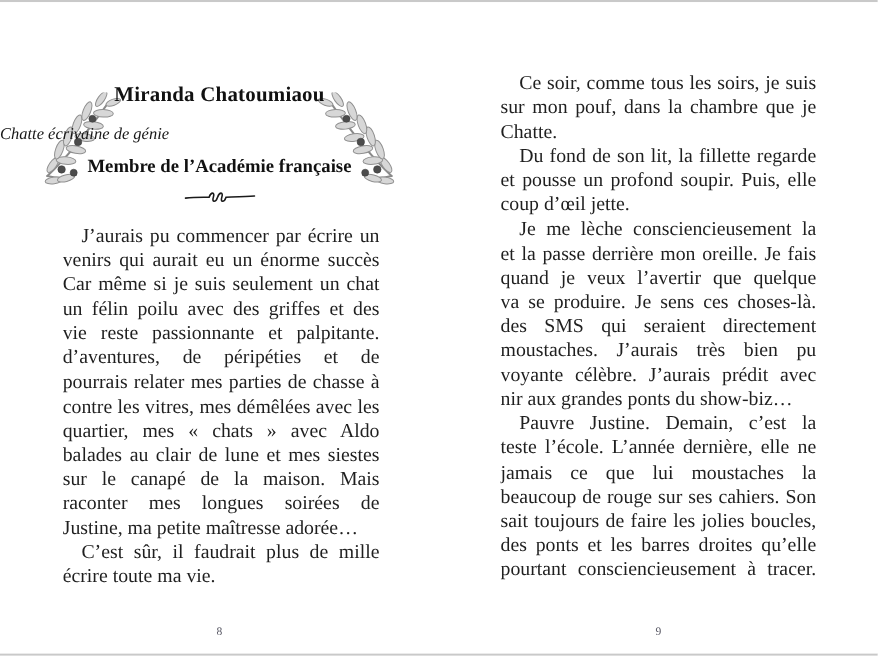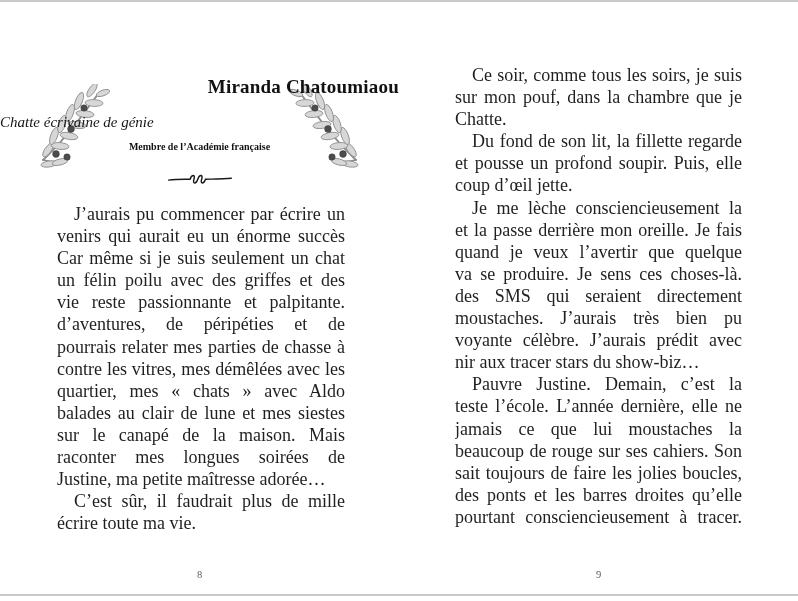--- a/index.html
+++ b/index.html
@@ -21,30 +21,30 @@
   .page {
     position: absolute; top: 2px; width: 399px; height: 592px;
     background: #ffffff; color: #1f1f1f;
   }
   .page-left  { left: 0; }
   .page-right { left: 399px; }
 
   
   .author-name {
     position: absolute; top: 74px; left: 0; width: 100%;
-    text-align: right; font-size: 19px; font-weight: bold;
+    text-align: center; font-size: 19px; font-weight: bold;
     letter-spacing: 0.2px; color: #111;
   }
   .author-subtitle {
     position: absolute; top: 112px; left: 0; width: 100%;
     text-align: left; font-style: italic; font-size: 15px; color: #161616;
   }
   .author-affiliation {
     position: absolute; top: 139px; left: 0; width: 100%;
-    text-align: center; font-weight: bold; font-size: 10px; color: #111;
+    text-align: center; font-weight: bold; font-size: 17px; color: #111;
   }
   .ornament {
     position: absolute; top: 82px; width: 80px; height: 86px;
   }
   .ornament-left  { left: 36px; }
   .ornament-right { left: 283px; transform: scaleX(-1); }
   .divider {
     position: absolute; top: 170px; left: 0; width: 100%;
     display: flex; justify-content: center;
   }
@@ -188,21 +188,21 @@
       <div class="line indent">Du fond de son lit, la fillette regarde le plafond</div>
       <div class="line">et pousse un profond soupir. Puis, elle me jette un</div>
       <div class="line last">coup d’œil jette.</div>
       <div class="line indent">Je me lèche consciencieusement la patte gauche</div>
       <div class="line">et la passe derrière mon oreille. Je fais toujours ça</div>
       <div class="line">quand je veux l’avertir que quelque chose de bien</div>
       <div class="line">va se produire. Je sens ces choses-là. C’est comme</div>
       <div class="line">des SMS qui seraient directement captés par mes</div>
       <div class="line">moustaches. J’aurais très bien pu devenir une</div>
       <div class="line">voyante célèbre. J’aurais prédit avec succès l’ave-</div>
-      <div class="line last">nir aux tracer stars du show-biz…</div>
+      <div class="line last">nir aux grandes ponts du show-biz…</div>
       <div class="line indent">Pauvre Justine. Demain, c’est la rentrée. Elle dé-</div>
       <div class="line">teste l’école. L’année dernière, elle ne comprenait</div>
       <div class="line">jamais ce que lui moustaches la maîtresse. Il y avait</div>
       <div class="line">beaucoup de rouge sur ses cahiers. Son stylo refu-</div>
       <div class="line">sait toujours de faire les jolies boucles, l’arrondi</div>
       <div class="line">des ponts et les barres droites qu’elle s’appliquait</div>
       <div class="line last">pourtant consciencieusement à tracer. Son écriture,</div>
     </div>
   <div class="page-number">9</div>
 </div>

